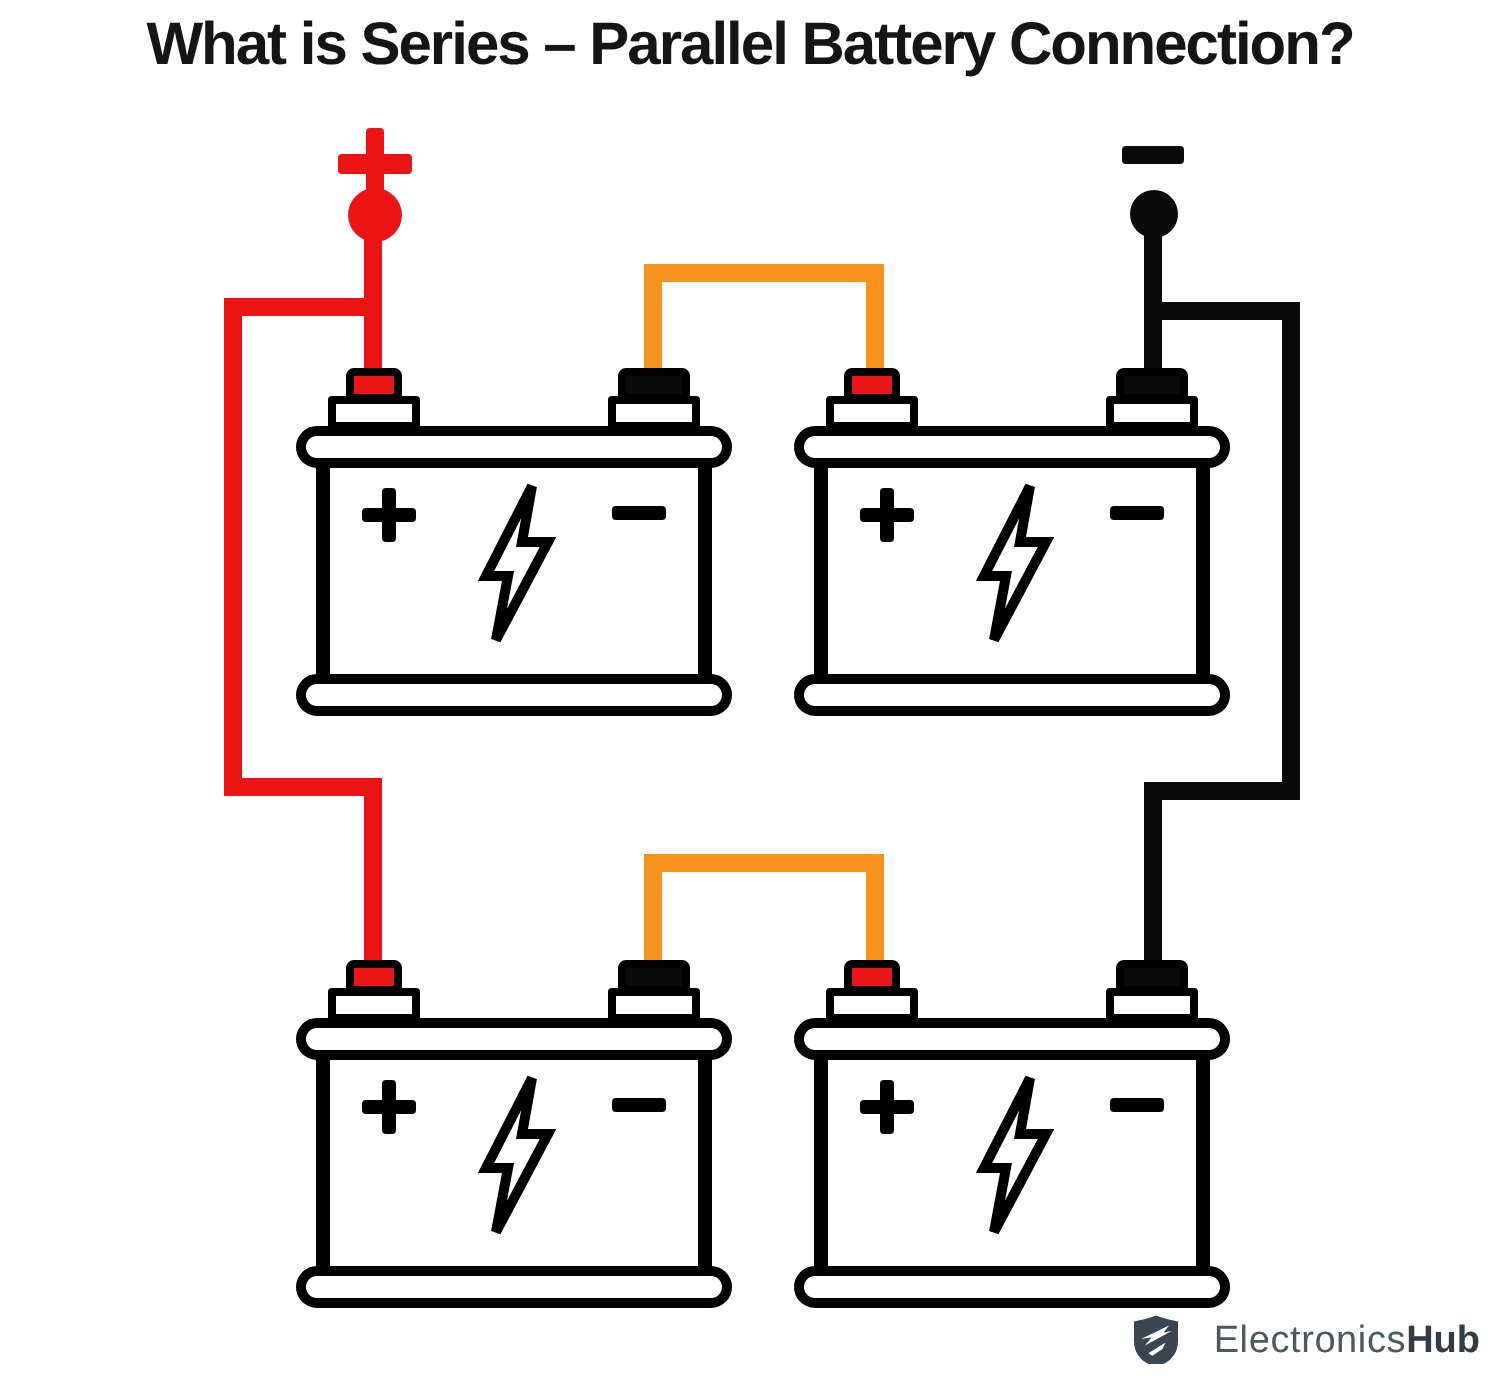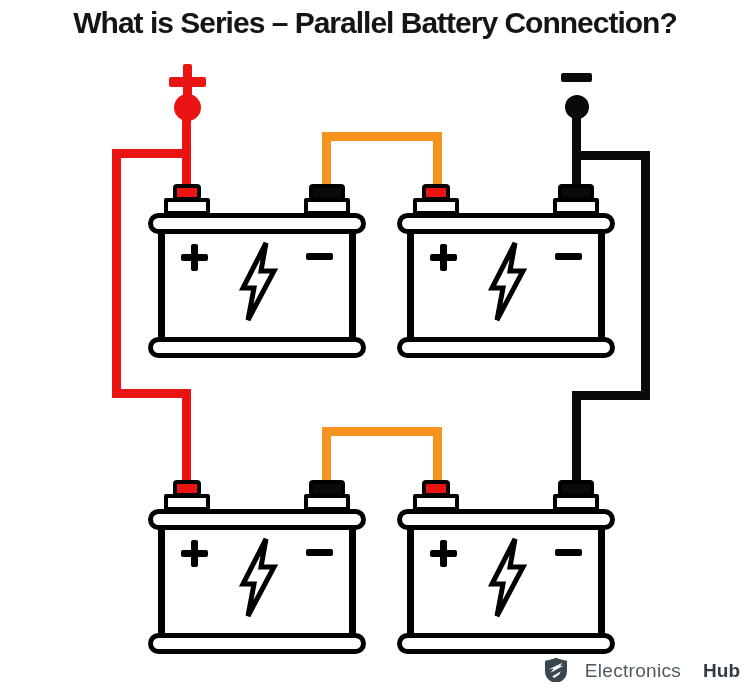--- a/index.html
+++ b/index.html
@@ -43,21 +43,21 @@
     border-left:7px solid var(--outline);border-right:7px solid var(--outline);box-sizing:border-box;}
   .plus-icon{position:absolute;left:16px;top:13px;width:27px;height:27px;}
   .plus-icon::before{content:"";position:absolute;left:0;top:10px;width:27px;height:7px;background:var(--outline);border-radius:2px;}
   .plus-icon::after{content:"";position:absolute;left:10px;top:0;width:7px;height:27px;background:var(--outline);border-radius:2px;}
   .minus-icon{position:absolute;right:16px;top:22px;width:27px;height:7px;background:var(--outline);border-radius:2px;}
   .bolt{position:absolute;left:50%;top:8px;transform:translateX(-50%);}
   
   .logo{position:absolute;right:10px;top:657px;display:flex;align-items:center;z-index:4;}
   .logo svg{display:block;margin-right:6px;}
   .logo-regular{font-size:19px;font-weight:400;color:var(--logo-text);letter-spacing:0.3px;margin-left:11px;}
-  .logo-bold{font-size:19px;font-weight:700;color:var(--logo-text-bold);margin-left:22px;}
+  .logo-bold{font-size:19px;font-weight:700;color:var(--logo-text-bold);margin-left:0;}
 </style>
 </head>
 <body>
 
 <div id="canvas" style="--wire-red: #ea1414; --wire-orange: #f6931e; --wire-black: #0a0a0a; --outline: #000000; --title-color: #151515; --logo-icon: #3a4750; --logo-text: #4d5961; --logo-text-bold: #303c46;">
 
   <div class="title">What is Series – Parallel Battery Connection?</div>
 
   <div>
     <div class="wire red" style="left:182px;top:106px;width:9px;height:84px;"></div>

